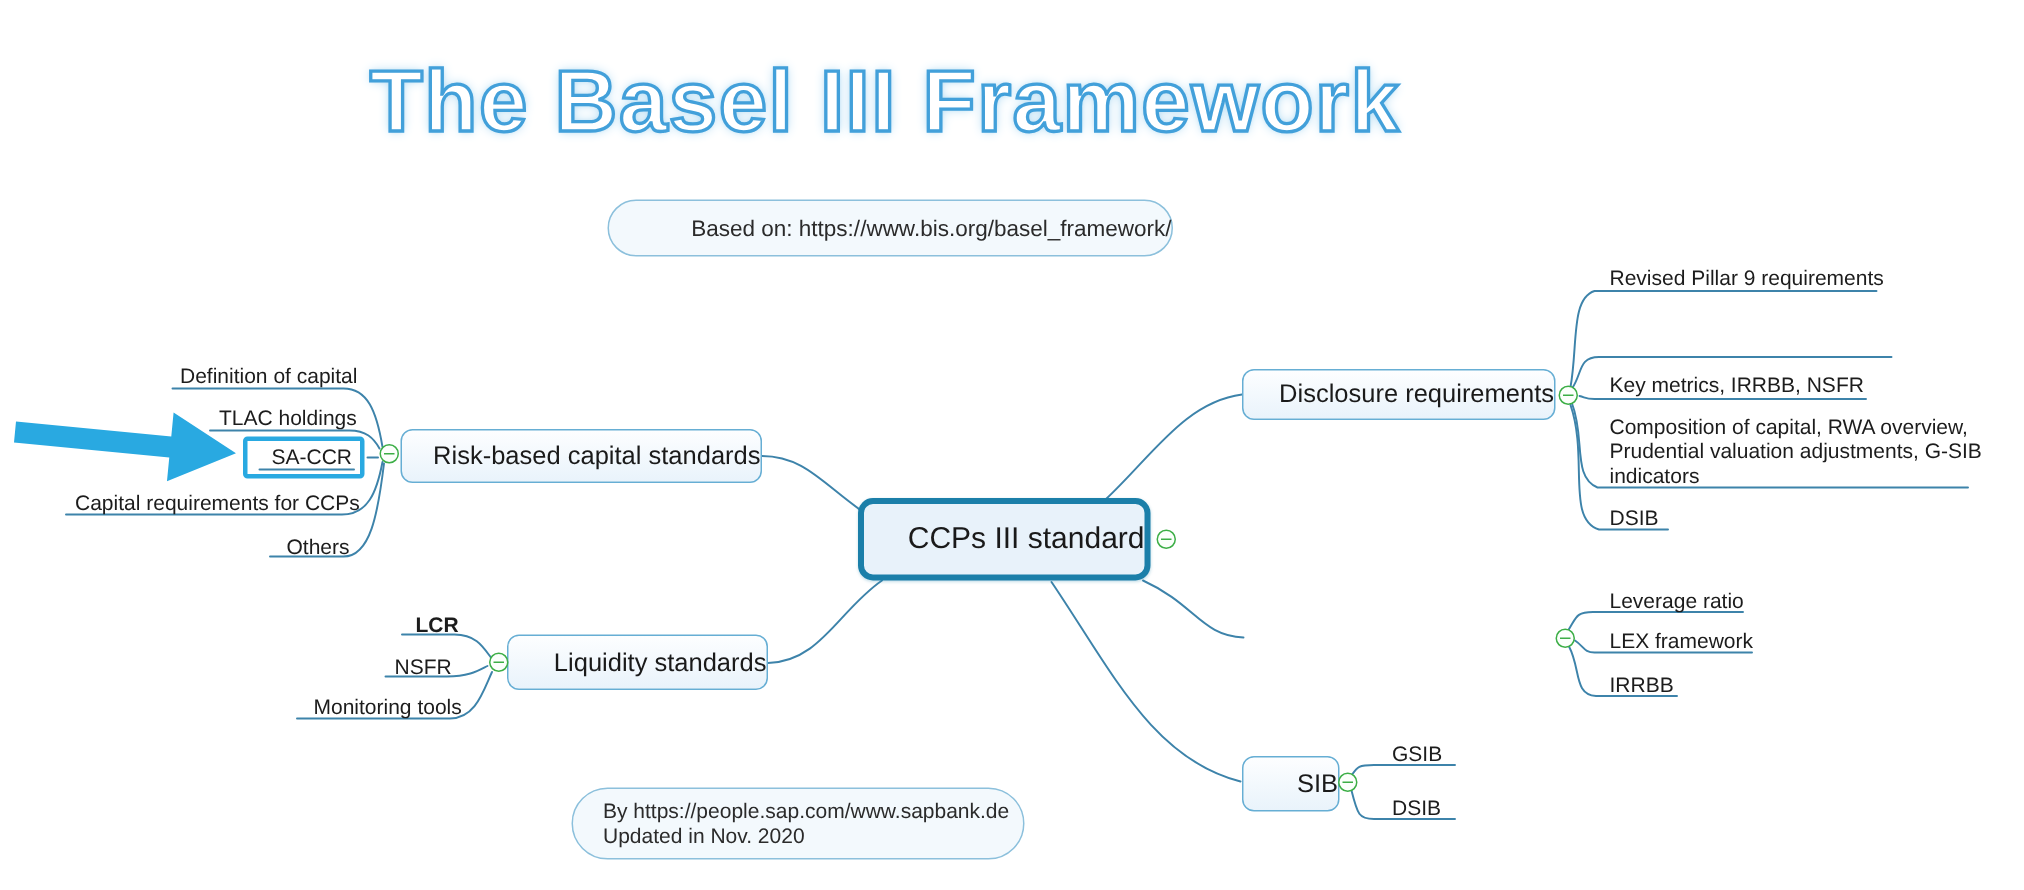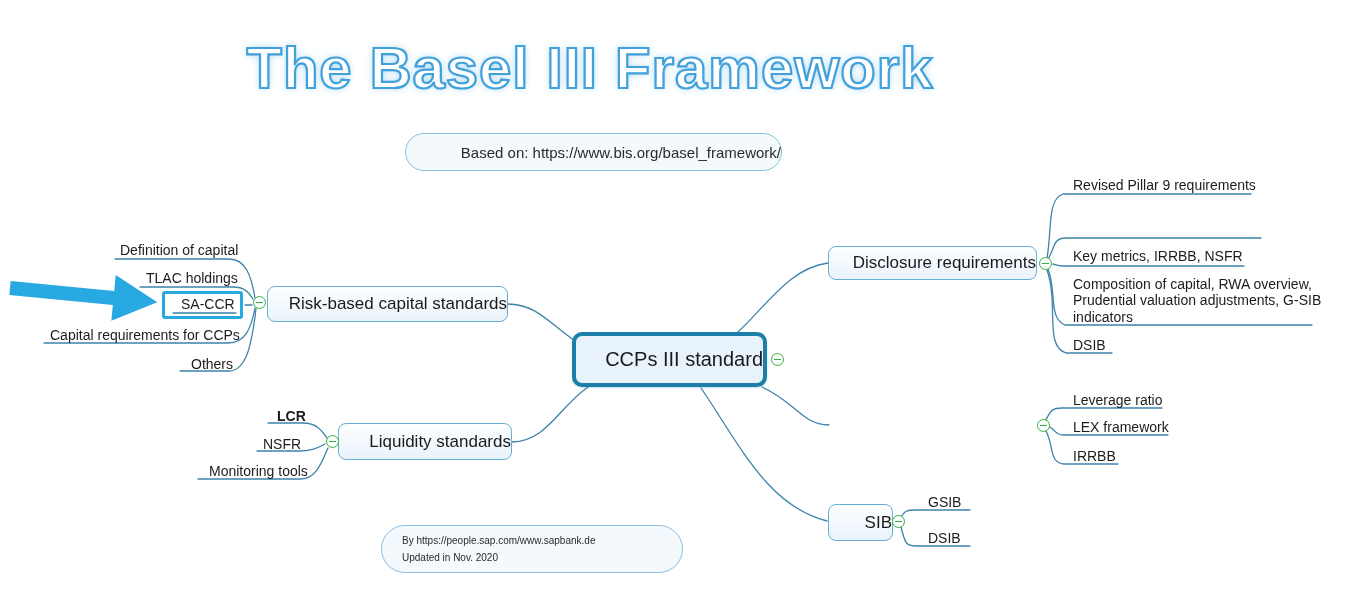--- a/index.html
+++ b/index.html
@@ -68,21 +68,21 @@
     </g>
   </svg>
 
   <div class="map-title">The Basel III Framework</div>
 
   <div class="bubble center" style="left:405px;top:133px;width:375px;height:36px;">
     <span>Based on: https://www.bis.org/basel_framework/</span>
   </div>
 
   <div class="bubble" style="left:381px;top:525px;width:302px;height:48px;padding-left:20px;
-       box-sizing:border-box;font-size:10px;line-height:17px;border-radius:24px;">
+       box-sizing:border-box;font-size:14px;line-height:17px;border-radius:24px;">
     <span>By https://people.sap.com/www.sapbank.de</span>
     <span>Updated in Nov. 2020</span>
   </div>
 
   <div class="node root" style="left:572px;top:332px;width:195px;height:55px;">
     <span>CCPs III standard</span>
   </div>
 
   <div class="node" style="left:267px;top:286px;width:241px;height:36px;">
     <span>Risk-based capital standards</span>

